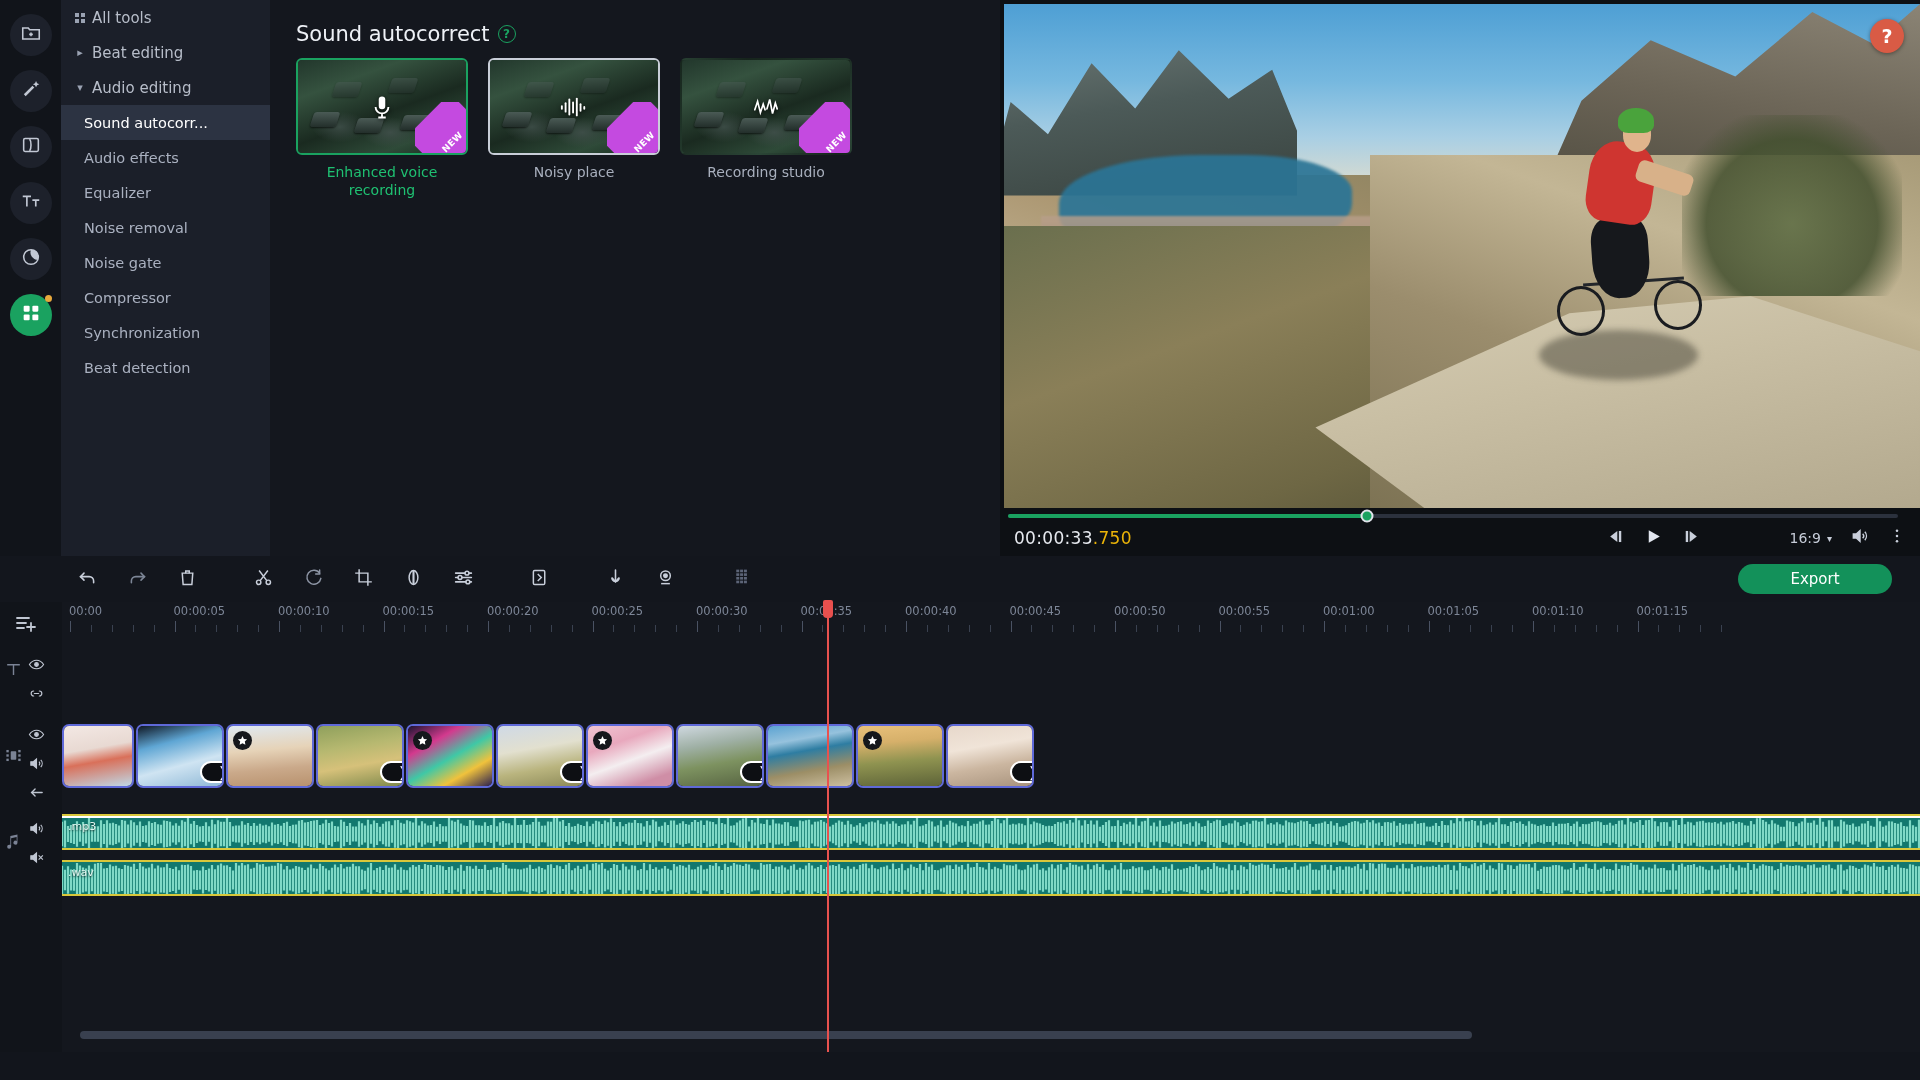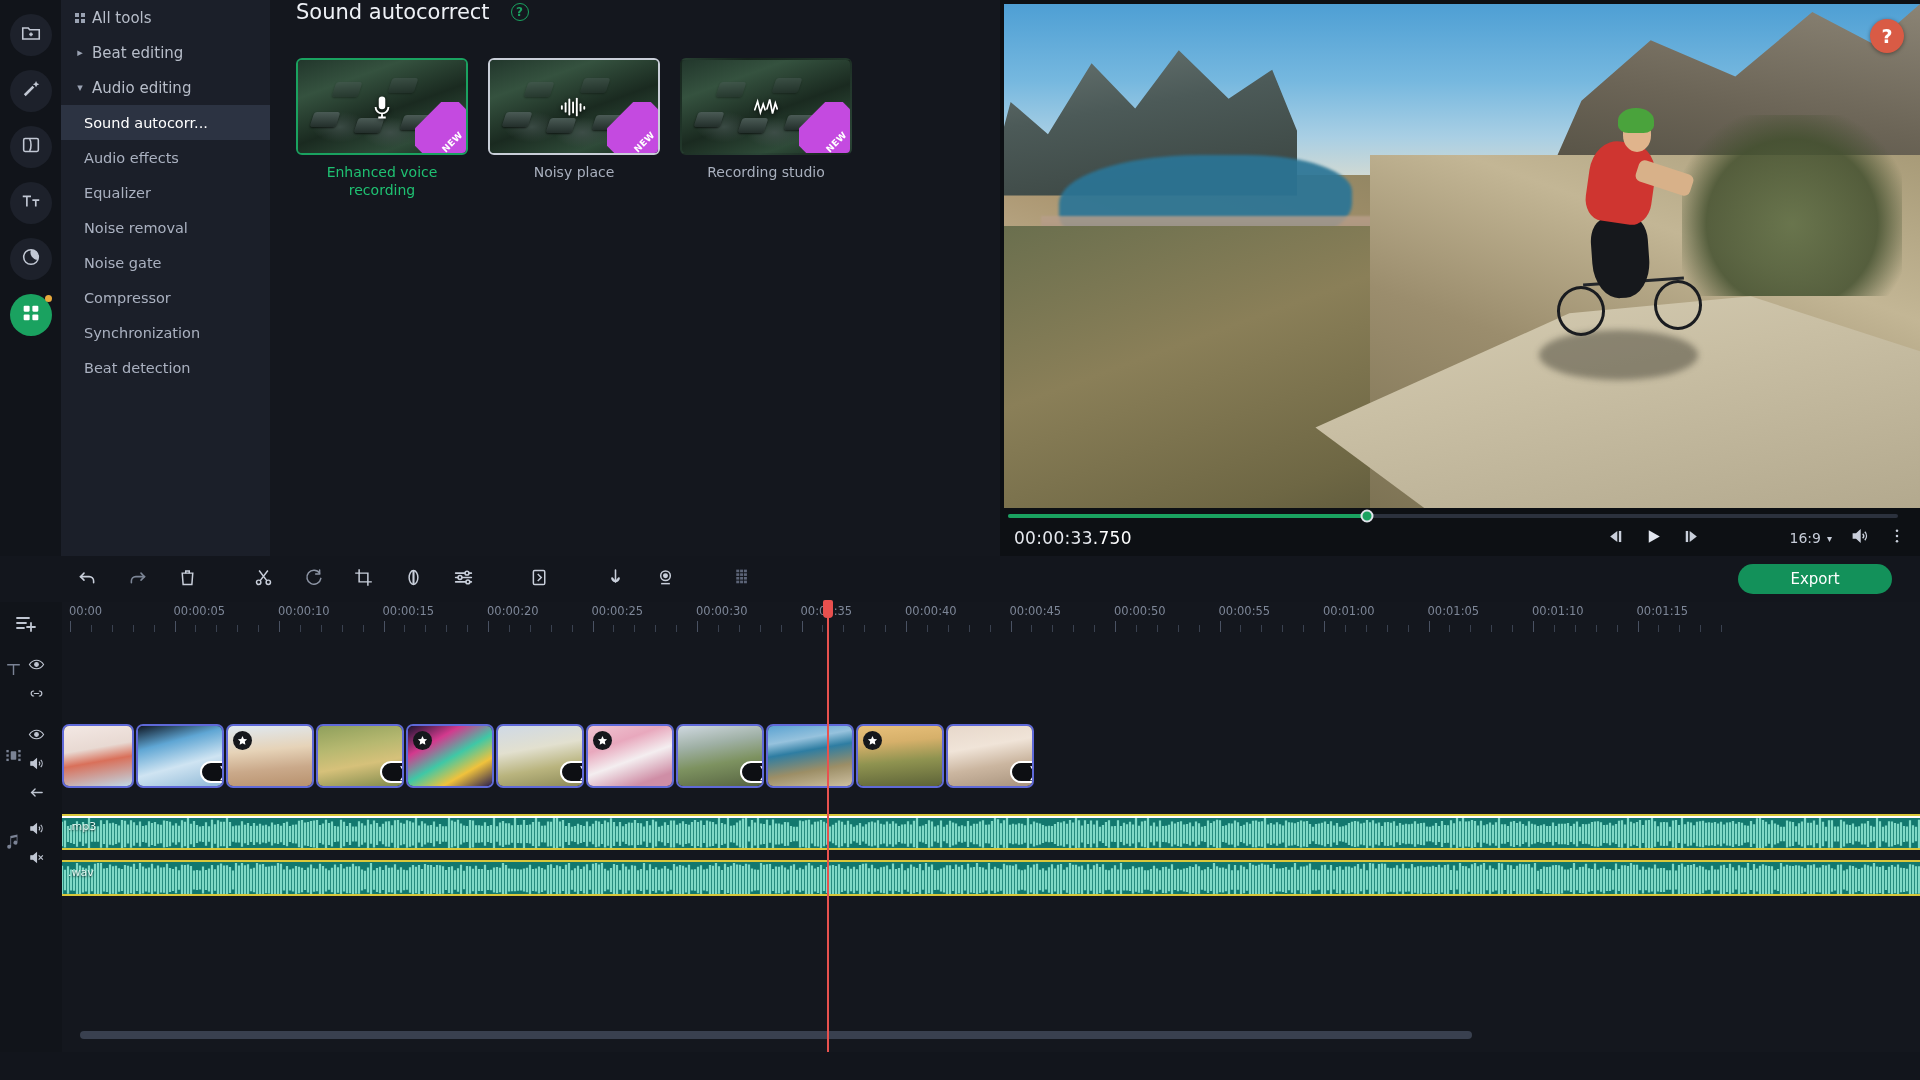--- a/index.html
+++ b/index.html
@@ -52,23 +52,23 @@
   .tp-row.sel { background: #2c3342; color: #ffffff; }
   .grid4 { display: grid; grid-template-columns: 4px 4px; grid-gap: 2px; }
   .grid4 i { width: 4px; height: 4px; background: #9aa2b2; display: block; }
 
   
   .content {
     position: absolute; left: 270px; top: 0; width: 730px; height: 556px;
     background: #14171e;
   }
   .content-title {
-    position: absolute; left: 26px; top: 0;
+    position: absolute; left: 26px; top: 22px;
     font-size: 21px; color: #eef1f6; font-weight: 500;
-    display: flex; align-items: center; gap: 21px;
+    display: flex; align-items: center; gap: 8px;
   }
   .help-ring {
     width: 18px; height: 18px; border-radius: 50%;
     border: 1.6px solid #1aa260; color: #1aa260;
     font-size: 12px; display: flex; align-items: center; justify-content: center;
     cursor: pointer; font-weight: bold;
   }
   .presets { position: absolute; left: 26px; top: 58px; display: flex; gap: 20px; }
   .preset { width: 172px; cursor: pointer; }
   .preset-thumb {
@@ -194,21 +194,21 @@
     transform: translate(-50%,-50%);
     width: 13px; height: 13px; border-radius: 50%;
     background: #1aa260; border: 2px solid #dfe3ea; cursor: pointer;
   }
 
   .ctrlbar {
     position: absolute; left: 0; bottom: 0; width: 100%; height: 36px;
     display: flex; align-items: center; padding: 0 14px;
   }
   .timecode { font-size: 17px; color: #e6e9ef; letter-spacing: .3px; }
-  .timecode .ms { color: #ffffff; }
+  .timecode .ms { color: #eab308; }
   .transport { display: flex; gap: 18px; align-items: center; margin-left: auto; margin-right: 0; }
   .transport svg { width: 19px; height: 19px; cursor: pointer; }
   .ctrl-right { display: flex; align-items: center; gap: 18px; margin-left: 90px; }
   .ratio { font-size: 14px; color: #c6ccd8; display: flex; align-items: center; gap: 6px; cursor: pointer; }
 
   
   .toolbar {
     position: absolute; left: 0; top: 556px; width: 1920px; height: 46px;
     background: #13161d; display: flex; align-items: center;
   }

